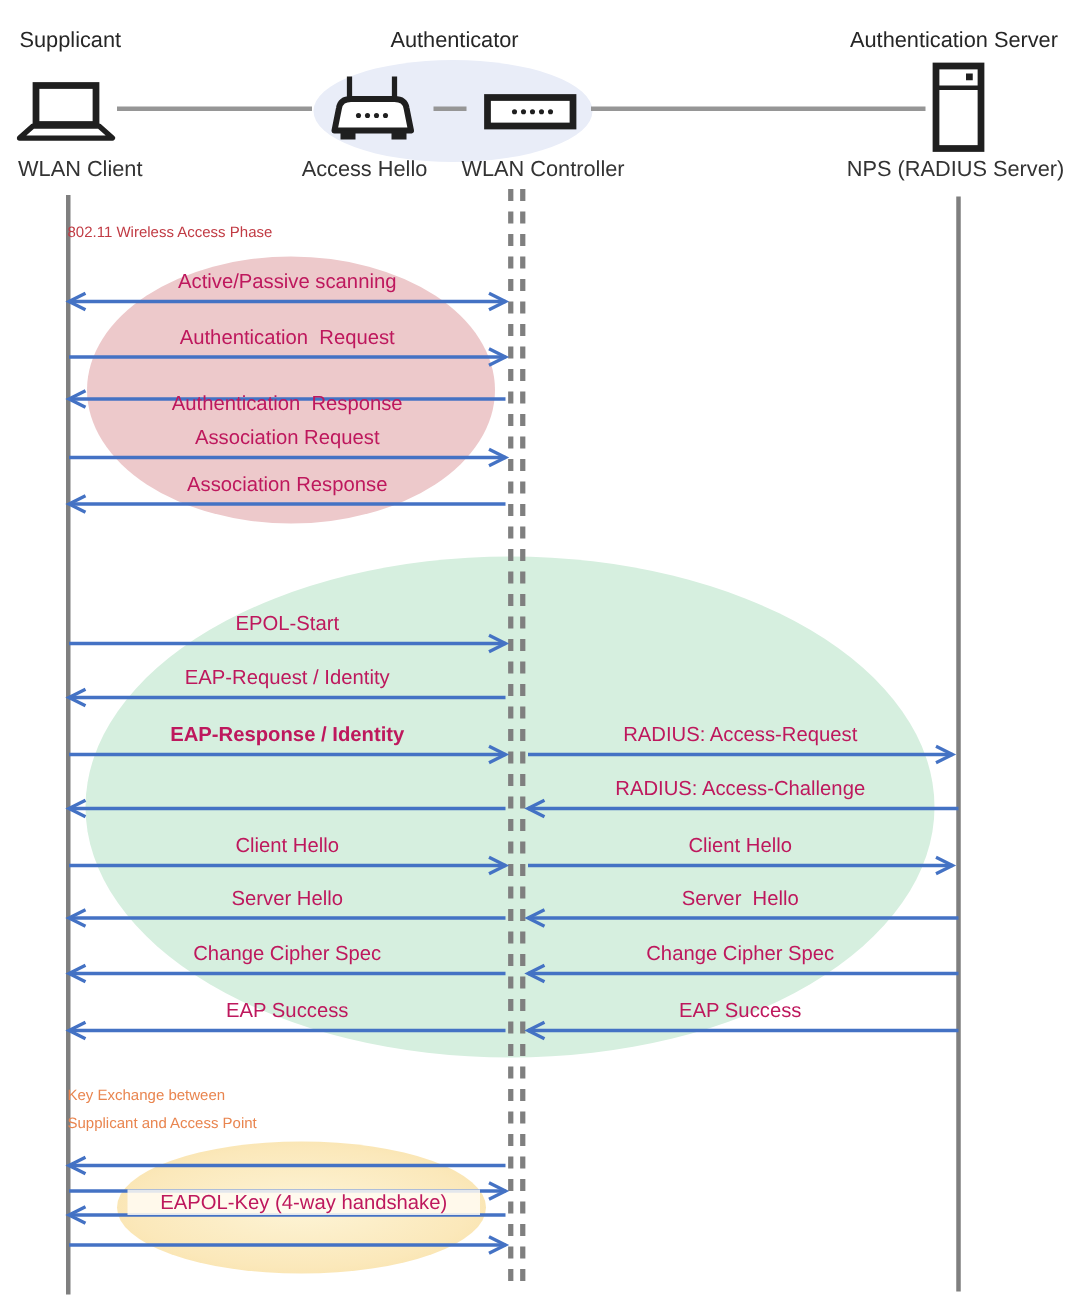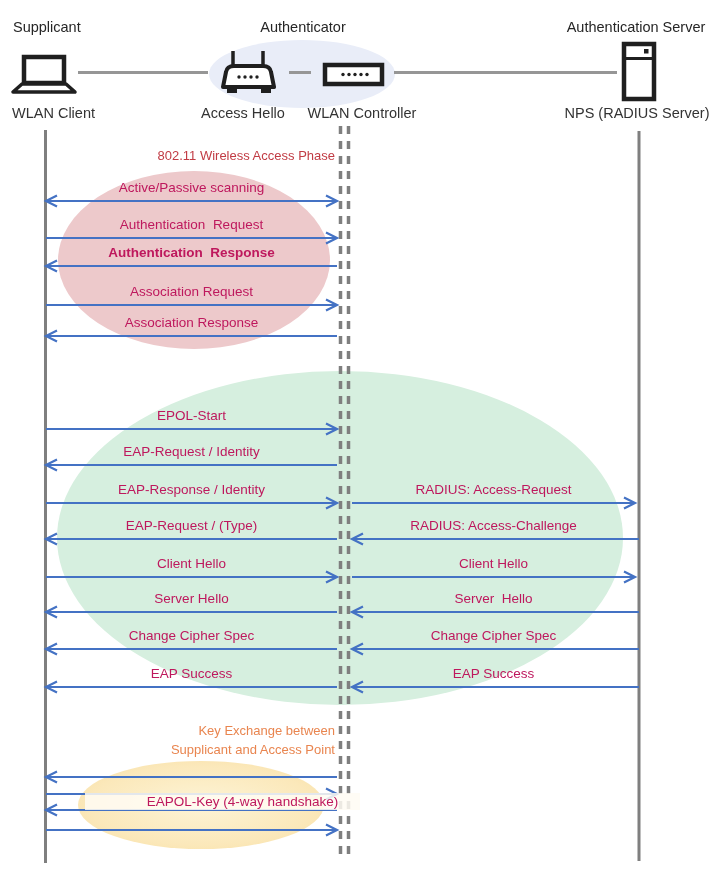--- a/index.html
+++ b/index.html
@@ -5,21 +5,21 @@
   html,body{margin:0;padding:0;background:#ffffff;}
   #canvas{
     position:relative;width:713px;height:875px;background:#fff;overflow:hidden;
     font-family:"Liberation Sans", sans-serif;
     border-radius:30px;
   }
   #diagram-svg{position:absolute;left:0;top:0;z-index:1;}
   .txt{position:absolute;z-index:3;white-space:pre;color:#3f3f3f;}
   .role-label{font-size:14.5px;color:#262626;height:17px;line-height:17px;}
   .node-label{font-size:14.5px;color:#333333;height:17px;line-height:17px;text-align:center;}
-  .phase-title{font-size:13px;text-align:right;line-height:19px;white-space:pre-line;}
+  .phase-title{font-size:10px;text-align:left;line-height:19px;white-space:pre-line;}
   .phase-title.red{color:#C13B44;}
   .phase-title.green{color:#3FBE75;}
   .phase-title.orange{color:#E9854F;}
   .msg-label{
     position:absolute;z-index:3;text-align:center;font-size:13.5px;color:#be185d;
     height:16px;line-height:16px;white-space:pre;
   }
   .msg-label.bg{background:rgba(255,252,243,0.85);height:17px;line-height:17px;}
 </style>
 </head>
@@ -143,31 +143,30 @@
   <div class="txt node-label" style="left:193px;top:105px;width:100px;">Access Hello</div>
   <div class="txt node-label" style="left:307px;top:105px;width:110px;">WLAN Controller</div>
   <div class="txt node-label" style="left:552px;top:105px;width:170px;">NPS (RADIUS Server)</div>
 
   <div class="txt phase-title red" style="left:45px;top:146px;width:290px;">802.11 Wireless Access Phase</div>
   <div class="txt phase-title orange" style="left:45px;top:721px;width:290px;">Key Exchange between
 Supplicant and Access Point</div>
 
 <div class="msg-label" style="left: 46px; width: 291px; top: 180px;">Active/Passive scanning</div>
     <div class="msg-label" style="left: 46px; width: 291px; top: 217px;">Authentication  Request</div>
-    <div class="msg-label" style="left: 46px; width: 291px; top: 245px; font-weight: bold;">Authentication  Response</div>
+    <div class="msg-label" style="left: 46px; width: 291px; top: 261px;">Authentication  Response</div>
     <div class="msg-label" style="left: 46px; width: 291px; top: 284px;">Association Request</div>
     <div class="msg-label" style="left: 46px; width: 291px; top: 408px;">EPOL-Start</div>
     <div class="msg-label" style="left: 46px; width: 291px; top: 315px;">Association Response</div>
     <div class="msg-label" style="left: 46px; width: 291px; top: 444px;">EAP-Request / Identity</div>
-    <div class="msg-label" style="left: 46px; width: 291px; top: 482px;">EAP-Response / Identity</div>
+    <div class="msg-label" style="left: 46px; width: 291px; top: 482px; font-weight: bold;">EAP-Response / Identity</div>
     <div class="msg-label" style="left: 352px; width: 283px; top: 482px;">RADIUS: Access-Request</div>
-    <div class="msg-label" style="left: 46px; width: 291px; top: 518px;">EAP-Request / (Type)</div>
     <div class="msg-label" style="left: 352px; width: 283px; top: 518px;">RADIUS: Access-Challenge</div>
     <div class="msg-label" style="left: 46px; width: 291px; top: 556px;">Client Hello</div>
     <div class="msg-label" style="left: 352px; width: 283px; top: 556px;">Client Hello</div>
     <div class="msg-label" style="left: 46px; width: 291px; top: 591px;">Server Hello</div>
     <div class="msg-label" style="left: 352px; width: 283px; top: 591px;">Server  Hello</div>
     <div class="msg-label" style="left: 46px; width: 291px; top: 628px;">Change Cipher Spec</div>
     <div class="msg-label" style="left: 352px; width: 283px; top: 628px;">Change Cipher Spec</div>
     <div class="msg-label" style="left: 46px; width: 291px; top: 666px;">EAP Success</div>
     <div class="msg-label" style="left: 352px; width: 283px; top: 666px;">EAP Success</div>
-    <div class="msg-label bg" style="left: 85px; width: 235px; top: 793px; padding-left: 40px;">EAPOL-Key (4-way handshake)</div>
+    <div class="msg-label bg" style="left: 85px; width: 235px; top: 793px;">EAPOL-Key (4-way handshake)</div>
   </div>
 
 </body></html>

